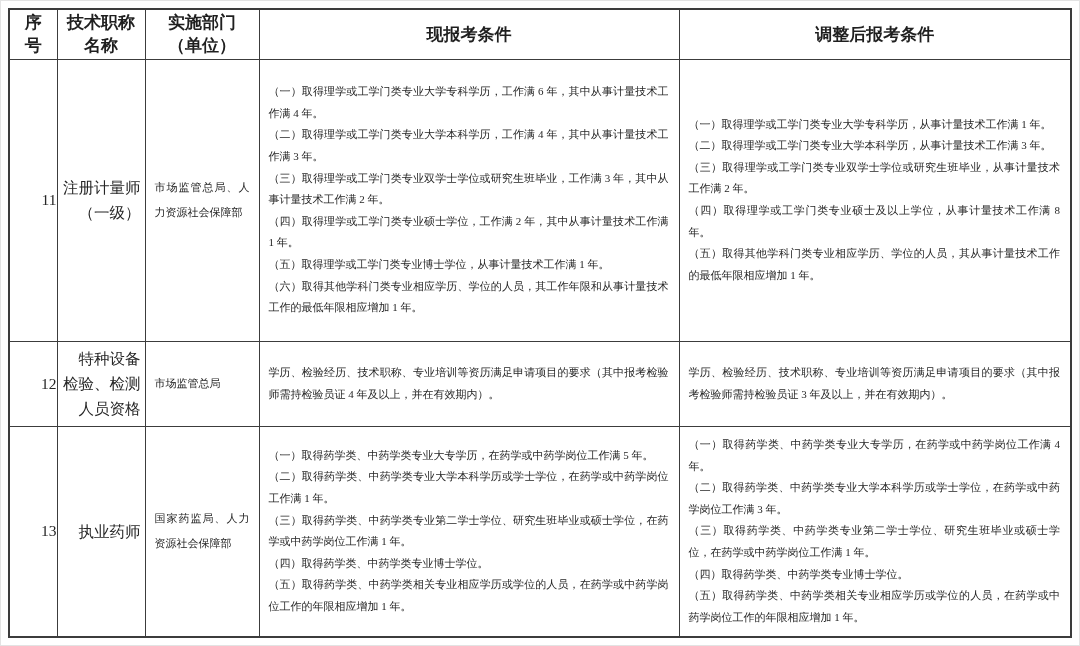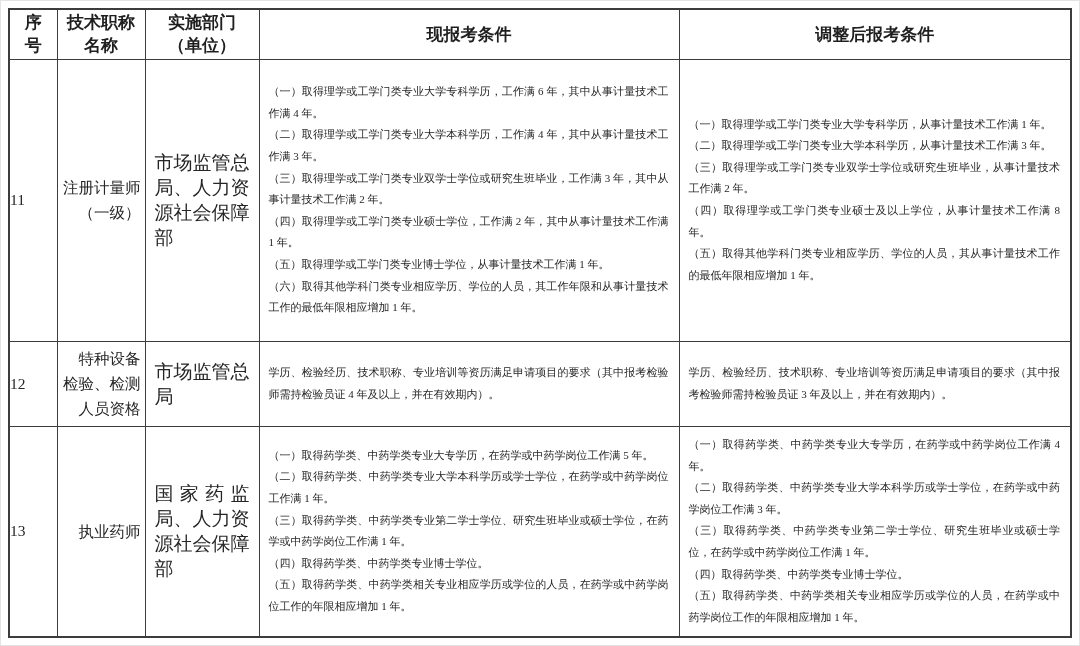--- a/index.html
+++ b/index.html
@@ -31,32 +31,32 @@
   .doc-table th {
     font-family: "Liberation Sans", "DejaVu Sans", sans-serif;
     font-weight: bold;
     font-size: 17px;
     line-height: 23px;
     text-align: center;
     white-space: pre-line;
     color: #1f1f1f;
   }
   td.c-num {
-    text-align: left;
+    text-align: right;
     font-size: 15.5px;
   }
   td.c-name {
     text-align: right;
     font-size: 15.5px;
     line-height: 25px;
     white-space: pre-line;
     padding: 2px 4px;
   }
   td.c-dept {
-    font-size: 19px;
+    font-size: 11px;
     line-height: 25px;
     padding: 2px 9px;
     text-align: justify;
     text-justify: inter-character;
   }
   td.c-cond {
     font-size: 11px;
     line-height: 21.6px;
     padding: 3px 10px 3px 9px;
     vertical-align: middle;

